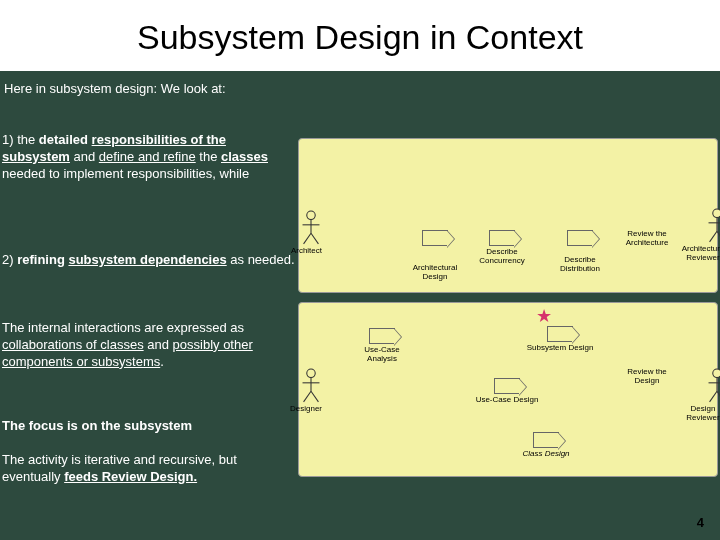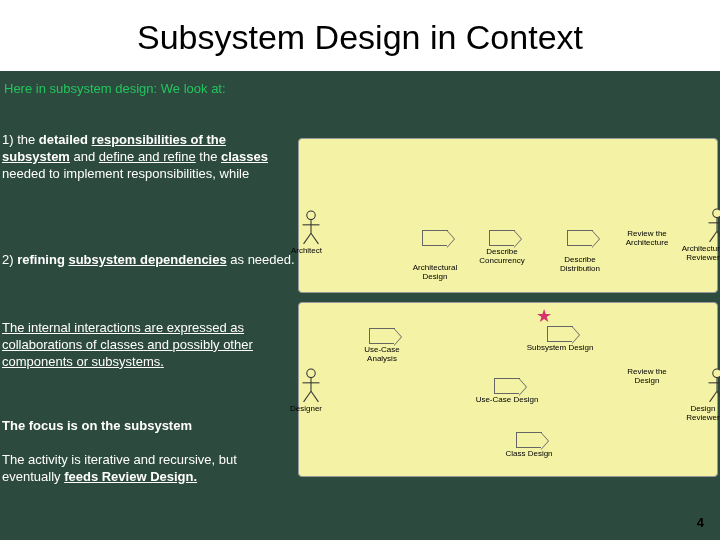--- a/index.html
+++ b/index.html
@@ -19,35 +19,35 @@
     background: transparent;
     position: relative;
     z-index: 10;
   }
   .title-wrap {
     background: #fff;
     width: 100%;
     padding-bottom: 6px;
   }
   .intro {
-    color: #22c55e;
+    color: #ffffff;
     font-size: 13px;
     padding: 10px 4px 8px;
   }
   .left-text {
     position: absolute;
     left: 2px;
     width: 300px;
     color: #fff;
     font-size: 13px;
     line-height: 1.3;
   }
   .lt1 { top: 132px; width: 295px; }
   .lt2 { top: 252px; }
-  .lt3 { top: 320px; width: 300px; text-decoration: underline; }
+  .lt3 { top: 320px; width: 300px; }
   .lt4 { top: 418px; }
   .lt5 { top: 452px; width: 270px; }
   .u { text-decoration: underline; }
   .b { font-weight: bold; }
 
   .diagram {
     position: absolute;
     left: 280px; top: 130px;
     width: 440px; height: 380px;
   }
@@ -234,21 +234,21 @@
     <div class="activity-label">Subsystem Design</div>
   </div>
 
   <div class="activity" style="left:195px; top:248px;">
     <div class="arrowbox stack">
         <div class="tip"></div>
       </div>
     <div class="activity-label">Use-Case Design</div>
   </div>
 
-  <div class="activity" style="left:217px; top:302px;">
+  <div class="activity" style="left:234px; top:302px;font-style:italic;">
     <div class="arrowbox stack">
         <div class="tip"></div>
       </div>
     <div class="activity-label">Class Design</div>
   </div>
 
   <div class="review-top" style="left:340px; top:238px; width:54px;">Review the Design</div>
 
 </div>
 

